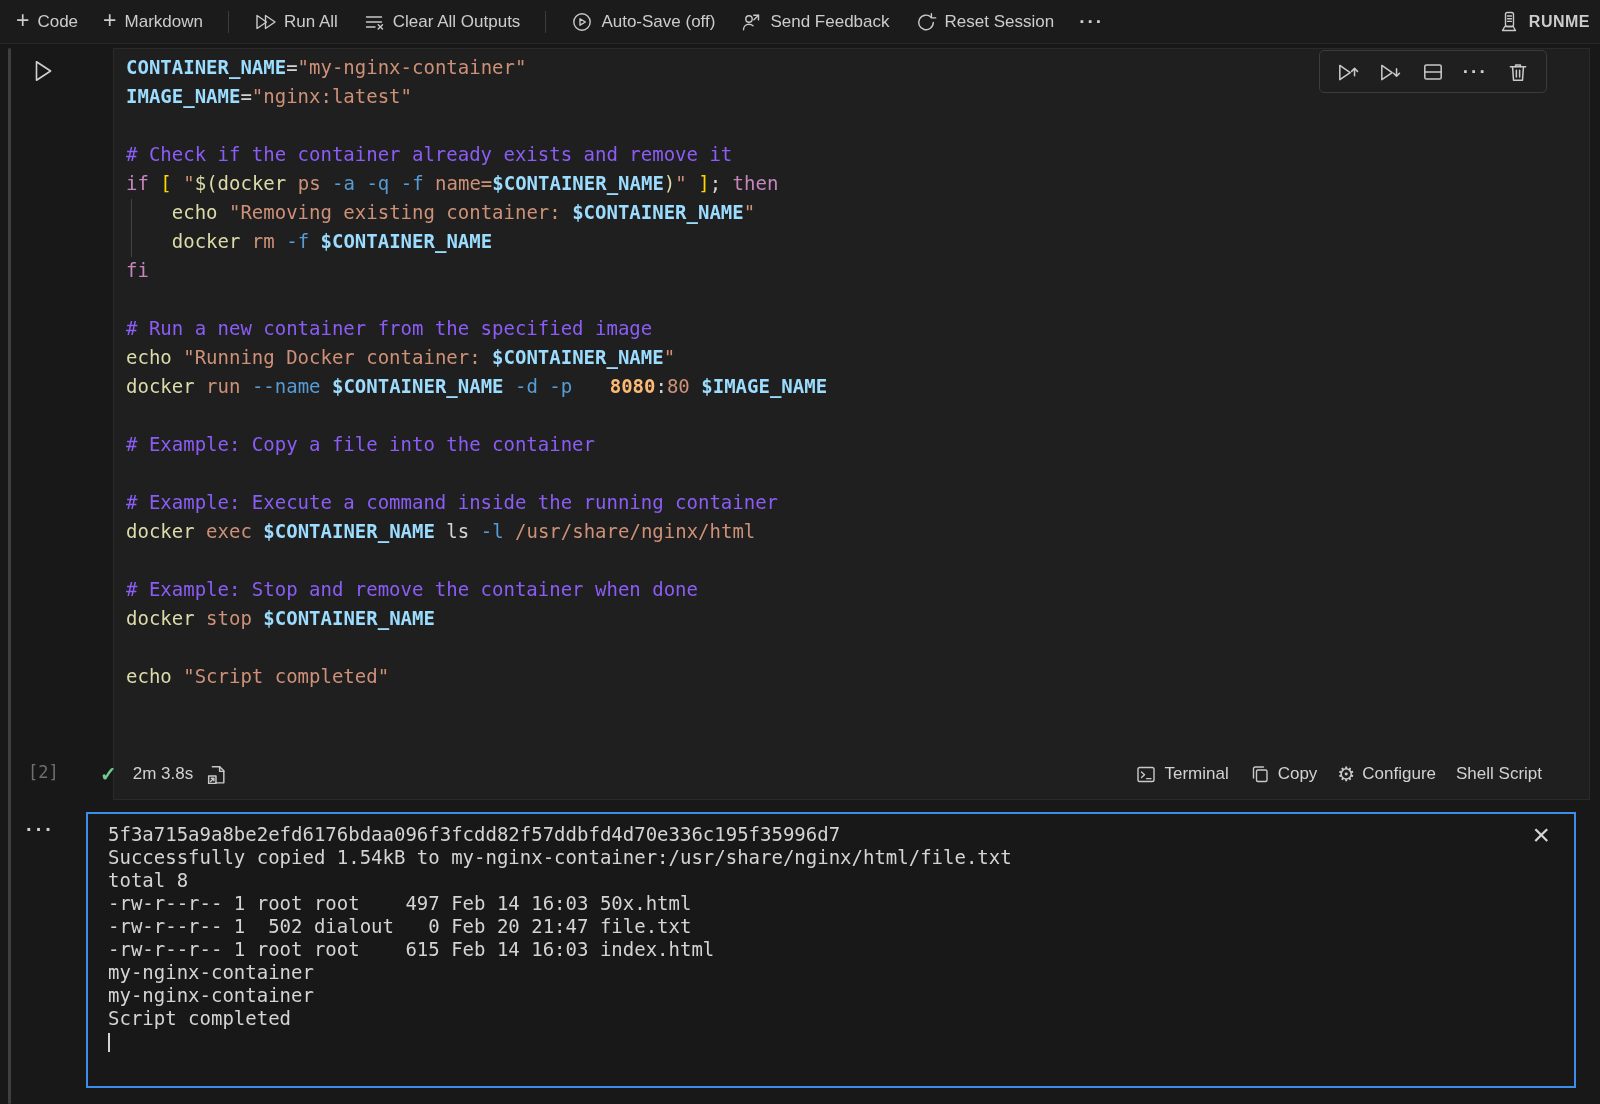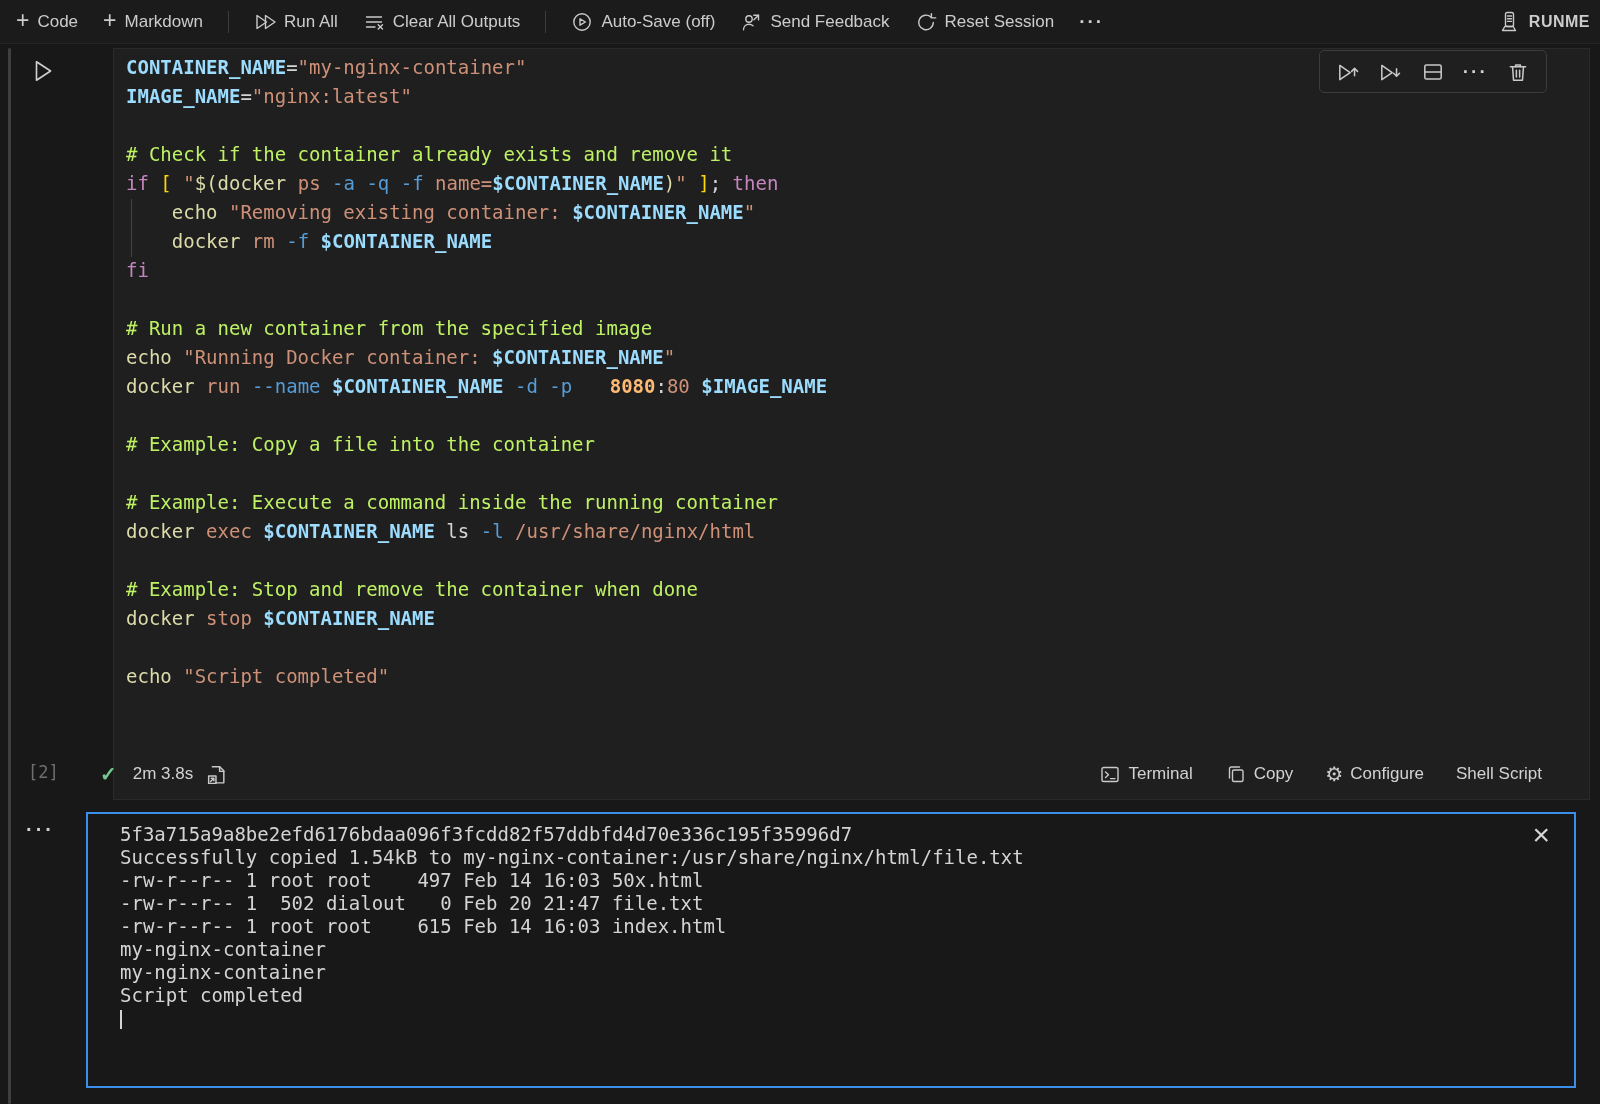--- a/index.html
+++ b/index.html
@@ -25,48 +25,48 @@
 
   
   .cell{position:absolute;left:113px;top:48px;width:1477px;height:752px;background:#1f1f1f;
         border:1px solid #2a2a2a;box-sizing:border-box;}
   .gutter-run{position:absolute;left:30px;top:58px;width:26px;height:26px;cursor:pointer;}
   .code{position:absolute;left:12px;top:4px;right:6px;font-family:"DejaVu Sans Mono",monospace;
         font-size:19px;line-height:29px;}
   .cl{white-space:pre;height:29px;}
   .tp{color:#D4D4D4;} .tv{color:#9CDCFE;font-weight:bold;} .ts{color:#CE9178;}
   .tk{color:#C586C0;margin-top:20px;} .tb{color:#FFD700;} .tm{color:#DCDCAA;}
-  .tn{color:#fdba74;font-weight:bold;margin-left:26px;} .tf{color:#569CD6;} .tc{color:#bef264;}
+  .tn{color:#fdba74;font-weight:bold;margin-left:26px;} .tf{color:#569CD6;} .tc{color:#8b5cf6;}
   .indent-guide{position:absolute;left:17px;top:150px;width:1px;height:58px;background:#454545;}
 
   
   .cell-toolbar{position:absolute;top:1px;right:42px;width:228px;height:43px;background:#1f1f1f;
                 border:1px solid #3c3c3c;border-radius:5px;display:flex;align-items:center;
                 justify-content:space-between;padding:0 16px;box-sizing:border-box;}
   .ct-btn{cursor:pointer;display:flex;align-items:center;}
 
   
   .exec-count{position:absolute;left:28px;top:762px;font-family:"DejaVu Sans Mono",monospace;
               font-size:17px;color:#6f6f6f;}
   .cell-status{position:absolute;left:100px;right:14px;top:756px;height:36px;display:flex;
                align-items:center;font-size:17px;font-weight:500;color:#d2d2d2;}
   .check{color:#73c991;font-size:20px;font-weight:bold;margin-right:16px;}
   .duration{margin-right:12px;}
-  .status-right{margin-left:auto;display:flex;align-items:center;gap:32px;padding-right:44px;}
+  .status-right{margin-left:auto;display:flex;align-items:center;gap:20px;padding-right:44px;}
   .st-item{display:flex;align-items:center;gap:7px;cursor:pointer;}
   .gear{font-size:20px;line-height:1;color:#c9c9c9;}
 
   
   .out-more{position:absolute;left:26px;top:818px;font-size:20px;letter-spacing:3px;
             color:#cfcfcf;cursor:pointer;font-weight:700;}
   .output{position:absolute;left:86px;top:812px;width:1490px;height:276px;background:#181818;
           border:2px solid #3b8eea;box-sizing:border-box;}
   .out-close{position:absolute;top:6px;right:24px;font-size:30px;font-weight:300;color:#d6d6d6;
              line-height:1;cursor:pointer;}
-  .outlines{position:absolute;left:32px;top:9px;font-family:"DejaVu Sans Mono",monospace;
+  .outlines{position:absolute;left:20px;top:9px;font-family:"DejaVu Sans Mono",monospace;
             font-size:19px;line-height:23px;color:#d4d4d4;}
   .ol{white-space:pre;height:23px;}
   .cursor{display:inline-block;width:2px;height:19px;background:#d4d4d4;vertical-align:middle;}
 </style>
 </head>
 <body>
 
 <div class="topbar">
   <div class="tb-item">
     <span class="plus">+</span>
@@ -251,20 +251,21 @@
       <span>Shell Script</span>
     </span>
   </span>
 </div>
 
 <div class="output">
   <div class="out-close">×</div>
   <div class="outlines" id="output-lines">
       <div class="ol">5f3a715a9a8be2efd6176bdaa096f3fcdd82f57ddbfd4d70e336c195f35996d7</div>
       <div class="ol">Successfully copied 1.54kB to my-nginx-container:/usr/share/nginx/html/file.txt</div>
+      <div class="ol">total 8</div>
       <div class="ol">-rw-r--r-- 1 root root    497 Feb 14 16:03 50x.html</div>
       <div class="ol">-rw-r--r-- 1  502 dialout   0 Feb 20 21:47 file.txt</div>
       <div class="ol">-rw-r--r-- 1 root root    615 Feb 14 16:03 index.html</div>
       <div class="ol">my-nginx-container</div>
       <div class="ol">my-nginx-container</div>
       <div class="ol">Script completed</div>
       <div class="ol"><span class="cursor"></span></div>
     </div>
 </div>
 

